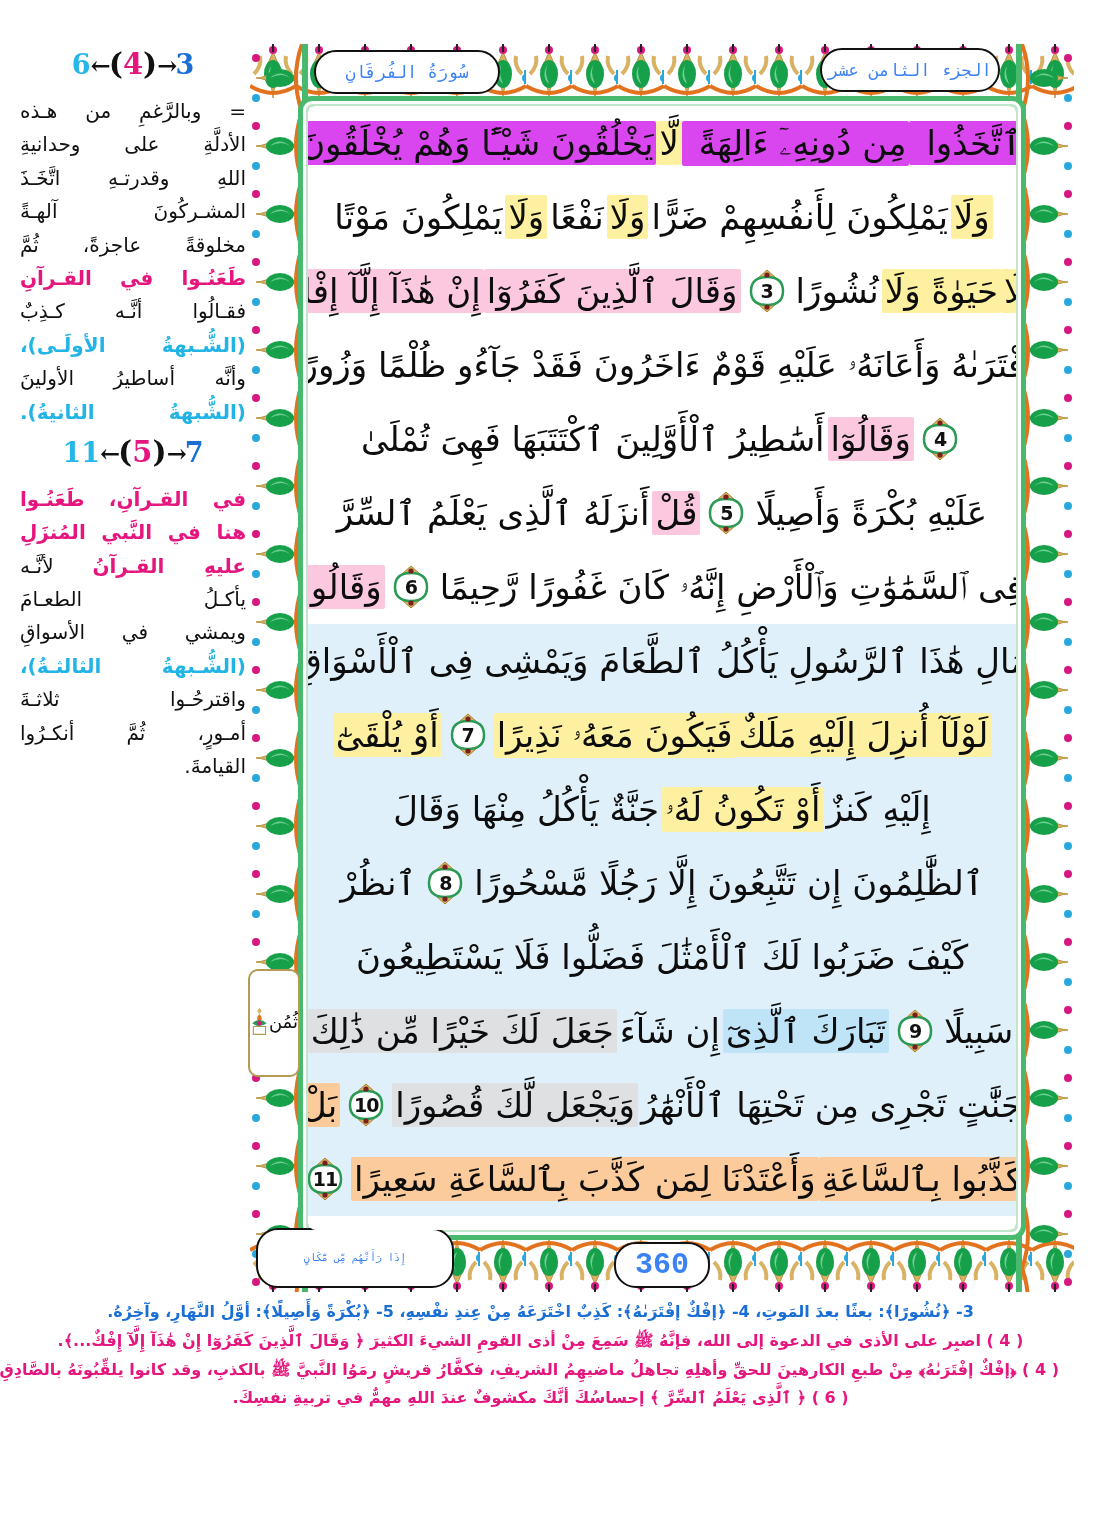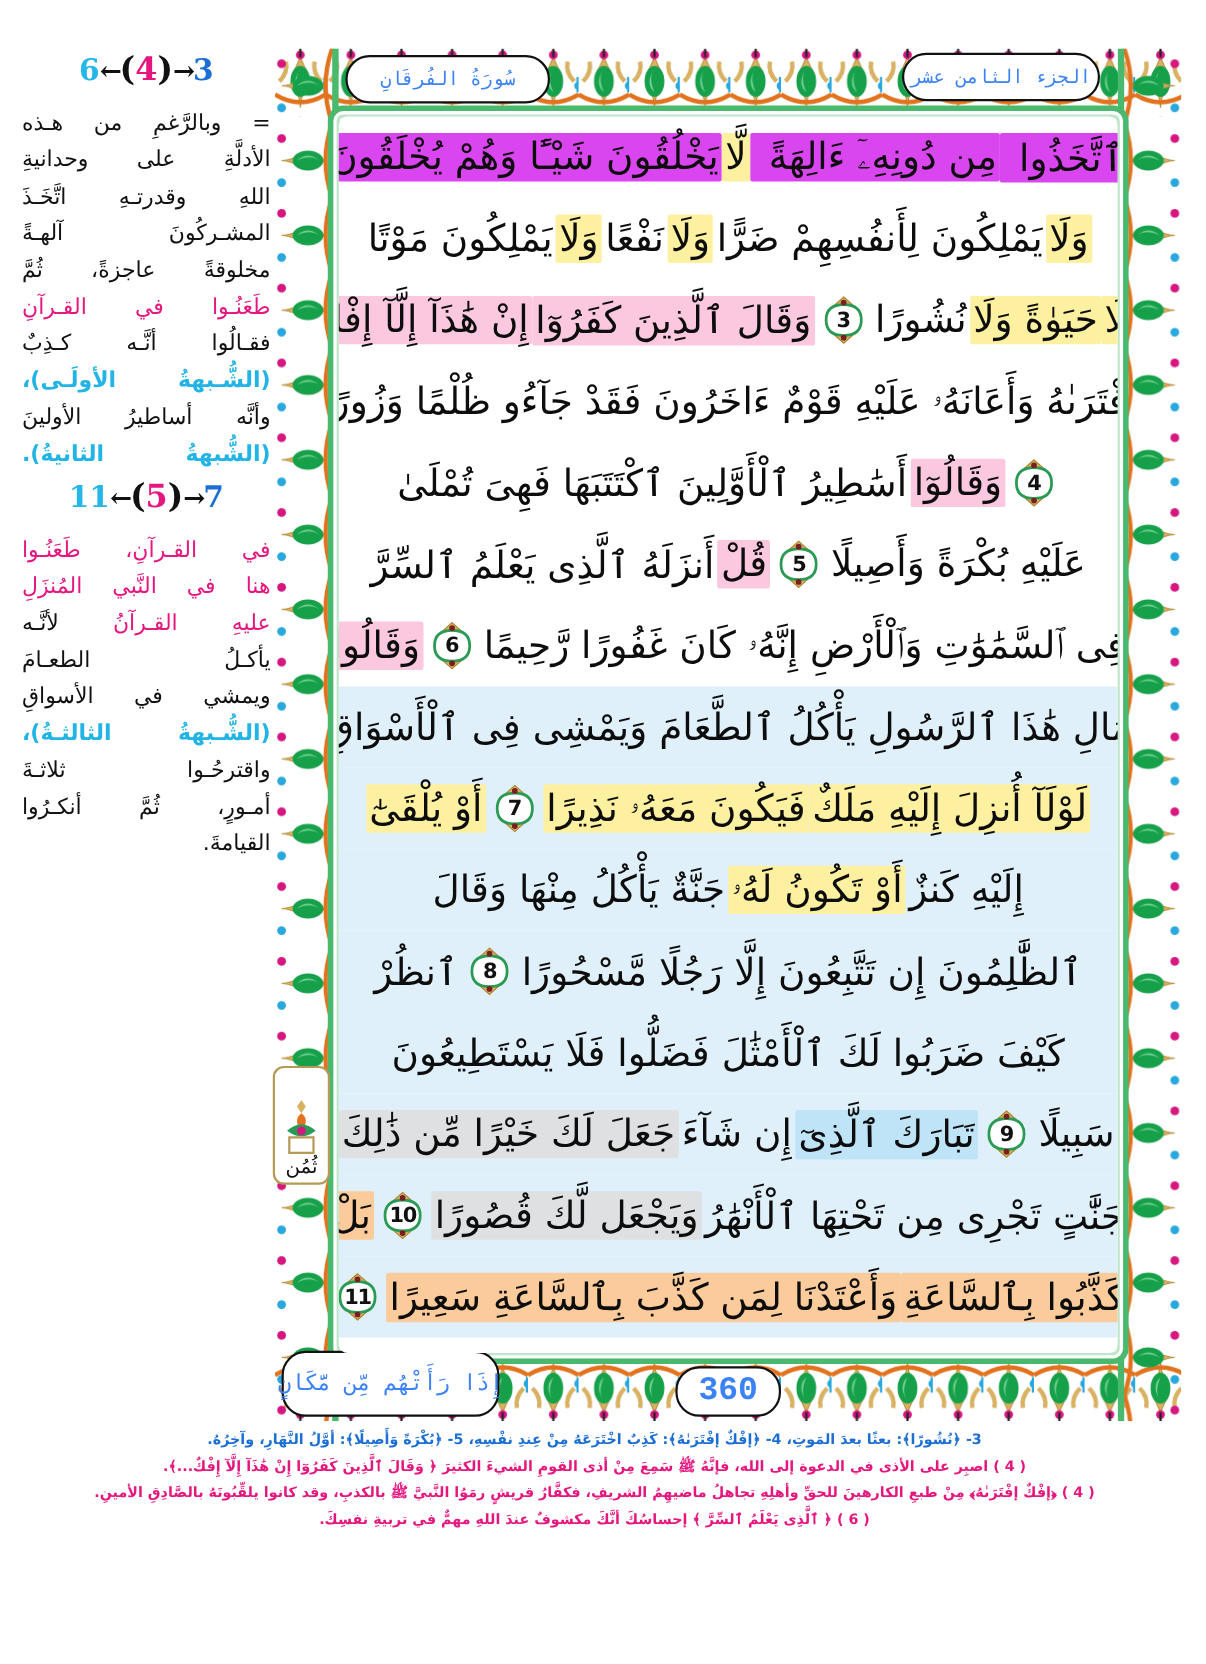--- a/index.html
+++ b/index.html
@@ -27,21 +27,21 @@
   .nav-row .lt{color:#25b7e8;}
   .nav-row .rt{color:#1b6fd4;}
 
   .cmt{
     font-family:"DejaVu Sans","Liberation Sans",sans-serif;
     font-size:20px;line-height:1.62;color:#111;
     direction:rtl;text-align:justify;text-align-last:justify;
     margin:0 0 6px 0;
   }
   .cmt p{margin:0 0 1px 0;}
-  .pink{color:#e5177f;font-weight:normal;}
+  .pink{color:#e5177f;font-weight:bold;}
   .cyan{color:#23b4e6;font-weight:bold;}
 
   
   .frame{position:absolute;left:250px;top:44px;width:824px;height:1248px;}
   .orn{position:absolute;}
   
   .band-top{left:0;top:0;width:824px;height:62px;}
   .band-bottom{left:0;bottom:0;width:824px;height:62px;}
   .band-left{left:0;top:0;width:58px;height:1248px;}
   .band-right{right:0;top:0;width:58px;height:1248px;}
@@ -96,46 +96,46 @@
   
   .cartouche{
     position:absolute;background:#fff;border:2px solid #111;
     border-radius:22px;display:flex;align-items:center;justify-content:center;
     font-family:Liberation Mono, monospace;
     font-size:17px;color:#3b82f6;direction:rtl;white-space:nowrap;padding:0 8px;
     box-sizing:border-box;
   }
   .c-surah{left:64px;top:6px;width:186px;height:44px;}
   .c-juz{right:74px;top:4px;width:180px;height:44px;}
-  .c-foot{left:6px;bottom:4px;width:198px;height:60px;font-size:20px;}
+  .c-foot{left:6px;bottom:4px;width:198px;height:60px;font-size:10px;}
   .c-page{
     left:50%;transform:translateX(-50%);bottom:4px;width:96px;height:46px;
     font-size:30px;font-weight:bold;direction:ltr;
   }
 
   
   .thumun{
     position:absolute;left:-2px;top:925px;width:52px;height:108px;
     background:#fff;border:2px solid #b59a55;border-radius:10px;
-    display:flex;flex-direction:column;align-items:center;justify-content:flex-end;
+    display:flex;flex-direction:row;align-items:center;justify-content:flex-end;
     padding-bottom:4px;box-sizing:border-box;z-index:6;
   }
   .thumun .lbl{
     font-size:18px;color:#111;direction:rtl;
     font-family:"DejaVu Sans","Liberation Sans",sans-serif;
   }
 
   
   .notes{
     position:absolute;left:22px;right:22px;top:1300px;
     direction:rtl;text-align:justify;
     color:#e5177f;font-weight:bold;
     font-family:"DejaVu Sans","Liberation Sans",sans-serif;
   }
-  .note{font-size:13px;line-height:1.55;margin:0 15px 4px 0;white-space:nowrap;}
+  .note{font-size:16px;line-height:1.55;margin:0 15px 4px 0;white-space:nowrap;}
   .note.n1{color:#1b6fd4;text-align:center;}
   .note.c{text-align:center;}
 </style>
 </head>
 <body>
 
 <div class="page">
 
   <div class="sidebar">
 

